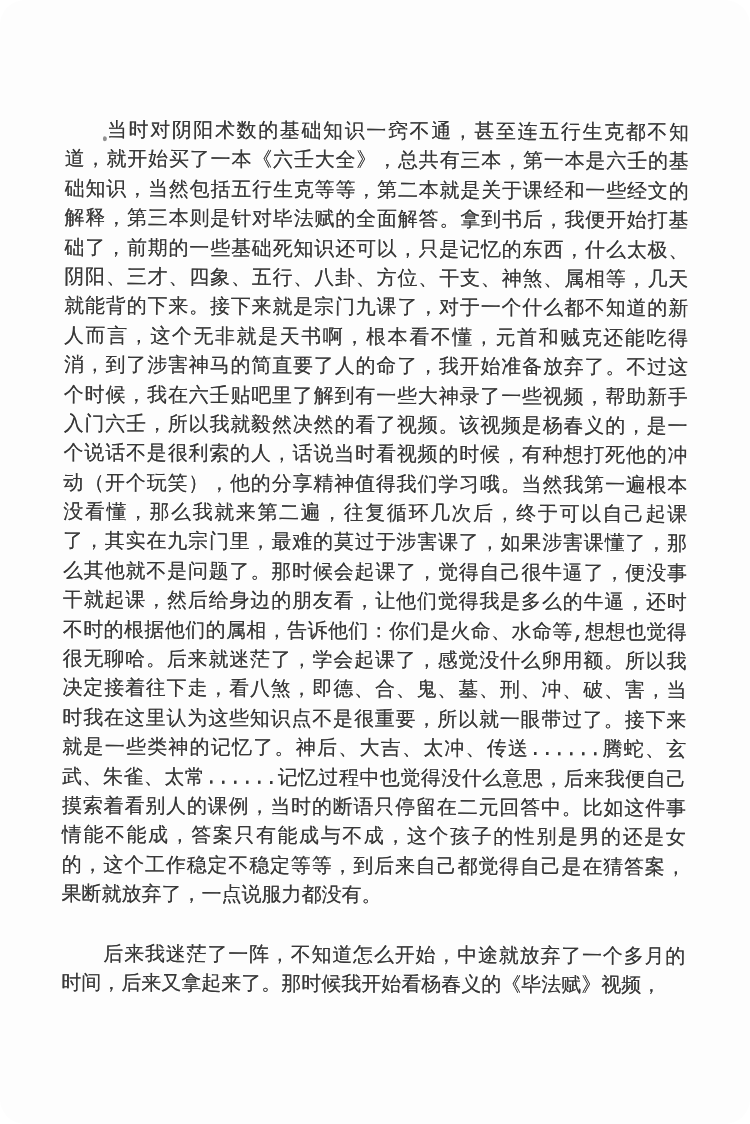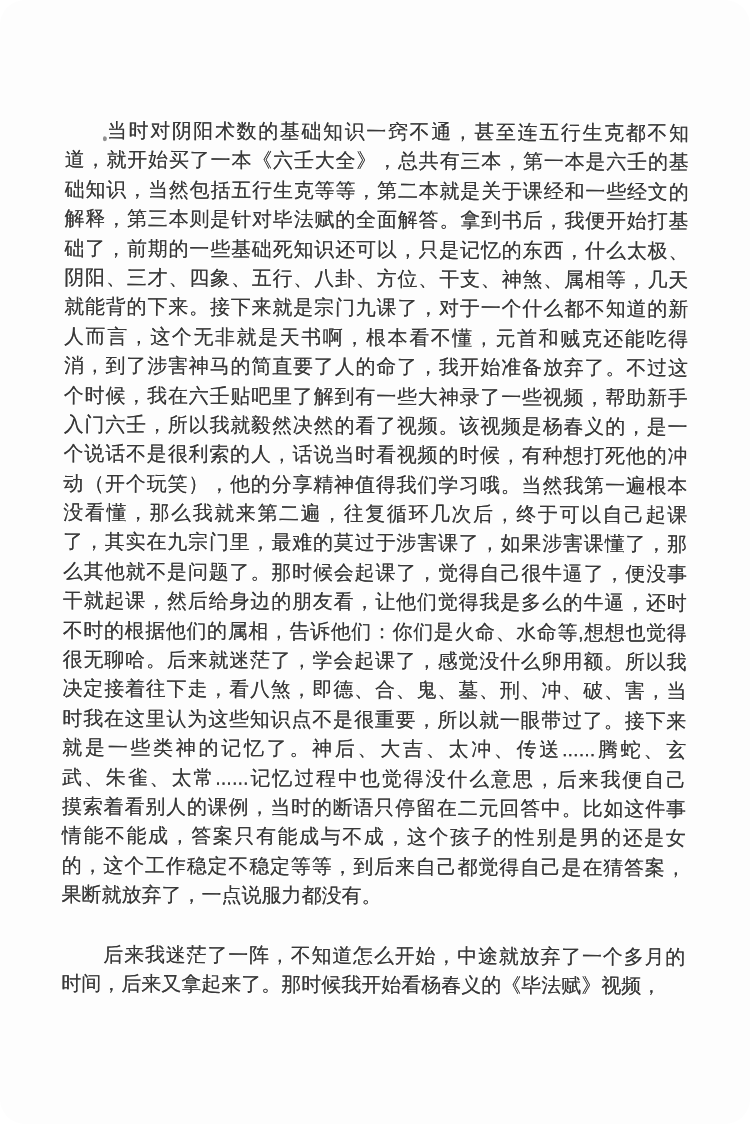--- a/index.html
+++ b/index.html
@@ -8,21 +8,21 @@
     width: 750px;
     height: 1124px;
     background: #ffffff;
   }
   .page {
     position: relative;
     width: 750px;
     height: 1124px;
     background: #fdfdfd;
     overflow: hidden;
-    font-family: Liberation Sans, sans-serif;
+    font-family: Liberation Mono, monospace;
     border-radius: 25px;
   }
   .text-block {
     position: absolute;
     left: 65px;
     top: 116px;
     width: 624px;
     color: #383838;
     font-size: 20px;
     line-height: 29.4px;

